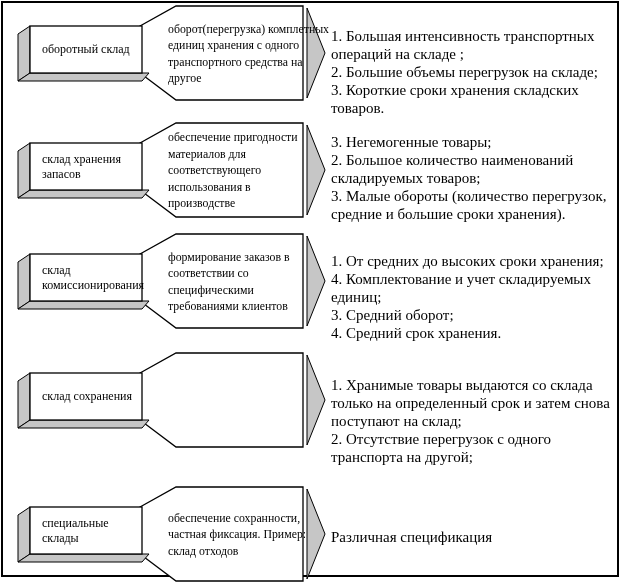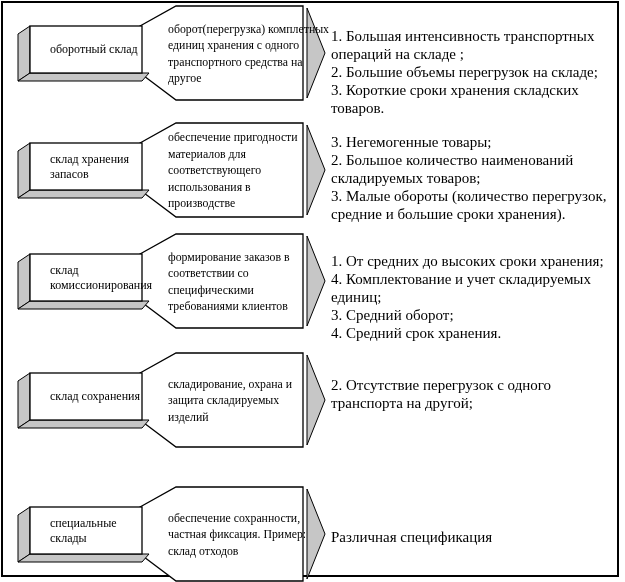--- a/index.html
+++ b/index.html
@@ -16,21 +16,21 @@
   .row1 { top:5px; }
   .row2 { top:122px; }
   .row3 { top:233px; }
   .row4 { top:352px; }
   .row5 { top:486px; }
   .shapes { position:absolute; left:0; top:0; display:block; }
   .shape-white { fill:var(--shape-fill,#fff); stroke:var(--border,#000); stroke-width:1.3; }
   .shape-gray  { fill:var(--shadow-gray,#c6c6c6); stroke:var(--border,#000); stroke-width:1; }
   .box-label {
     position:absolute; left:30px; top:21px; width:112px; height:47px;
-    display:flex; align-items:center; padding-left:20px; box-sizing:border-box;
+    display:flex; align-items:center; padding-left:12px; box-sizing:border-box;
     font-size:12px; line-height:15px;
   }
   .arrow-text {
     position:absolute; left:144px; top:2px; height:93px;
     display:flex; align-items:center;
     font-size:11.8px; line-height:16.5px;margin-left:24px;
   }
   .row1 .arrow-text { width:166px; }
   .row2 .arrow-text { width:136px; }
   .row3 .arrow-text { width:130px; }
@@ -106,22 +106,22 @@
 
   <div class="row row4">
     <svg class="shapes" width="330" height="97" viewBox="0 0 330 97">
       <polygon class="shape-white" points="140,21 176,1 303,1 303,95 176,95 140,68"></polygon>
       <polygon class="shape-gray" points="307,3 325,48 307,93"></polygon>
       <polygon class="shape-gray" points="30,21 18,29 18,76 30,68"></polygon>
       <polygon class="shape-gray" points="30,68 18,76 142,76 149,68"></polygon>
       <rect class="shape-white" x="30" y="21" width="112" height="47"></rect>
     </svg>
     <div class="box-label">склад сохранения</div>
-    <div class="arrow-text">складирование, охрана и защита складируемых изделий</div>
     <div class="list">
+      <div class="item">1. Хранимые товары выдаются со склада только на определенный срок и затем снова поступают на склад;</div>
       <div class="item">2. Отсутствие перегрузок с одного транспорта на другой;</div>
     </div>
   </div>
 
   <div class="row row5">
     <svg class="shapes" width="330" height="97" viewBox="0 0 330 97">
       <polygon class="shape-white" points="140,21 176,1 303,1 303,95 176,95 140,68"></polygon>
       <polygon class="shape-gray" points="307,3 325,48 307,93"></polygon>
       <polygon class="shape-gray" points="30,21 18,29 18,76 30,68"></polygon>
       <polygon class="shape-gray" points="30,68 18,76 142,76 149,68"></polygon>

